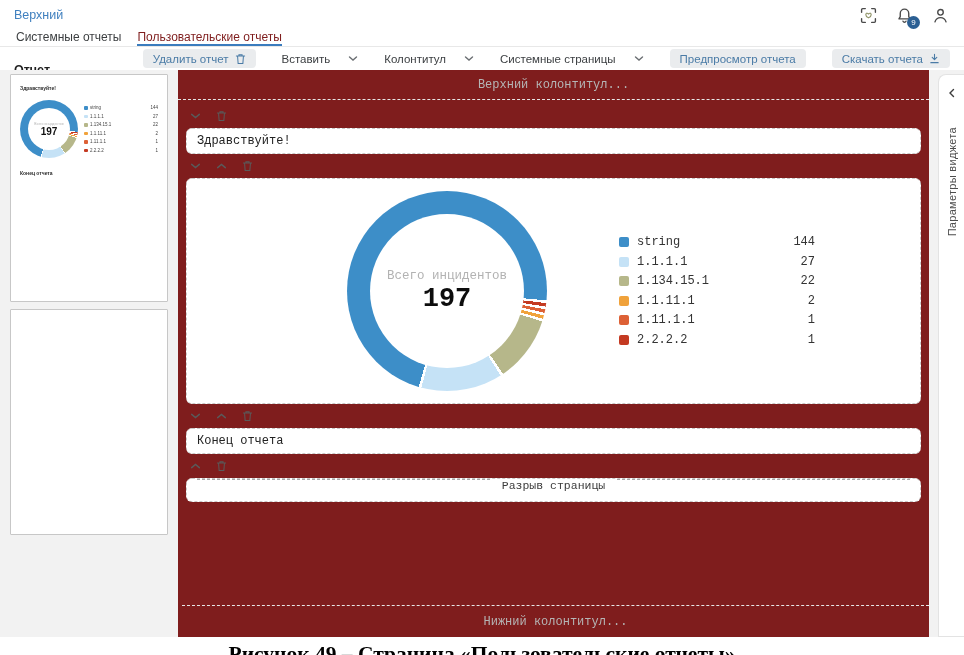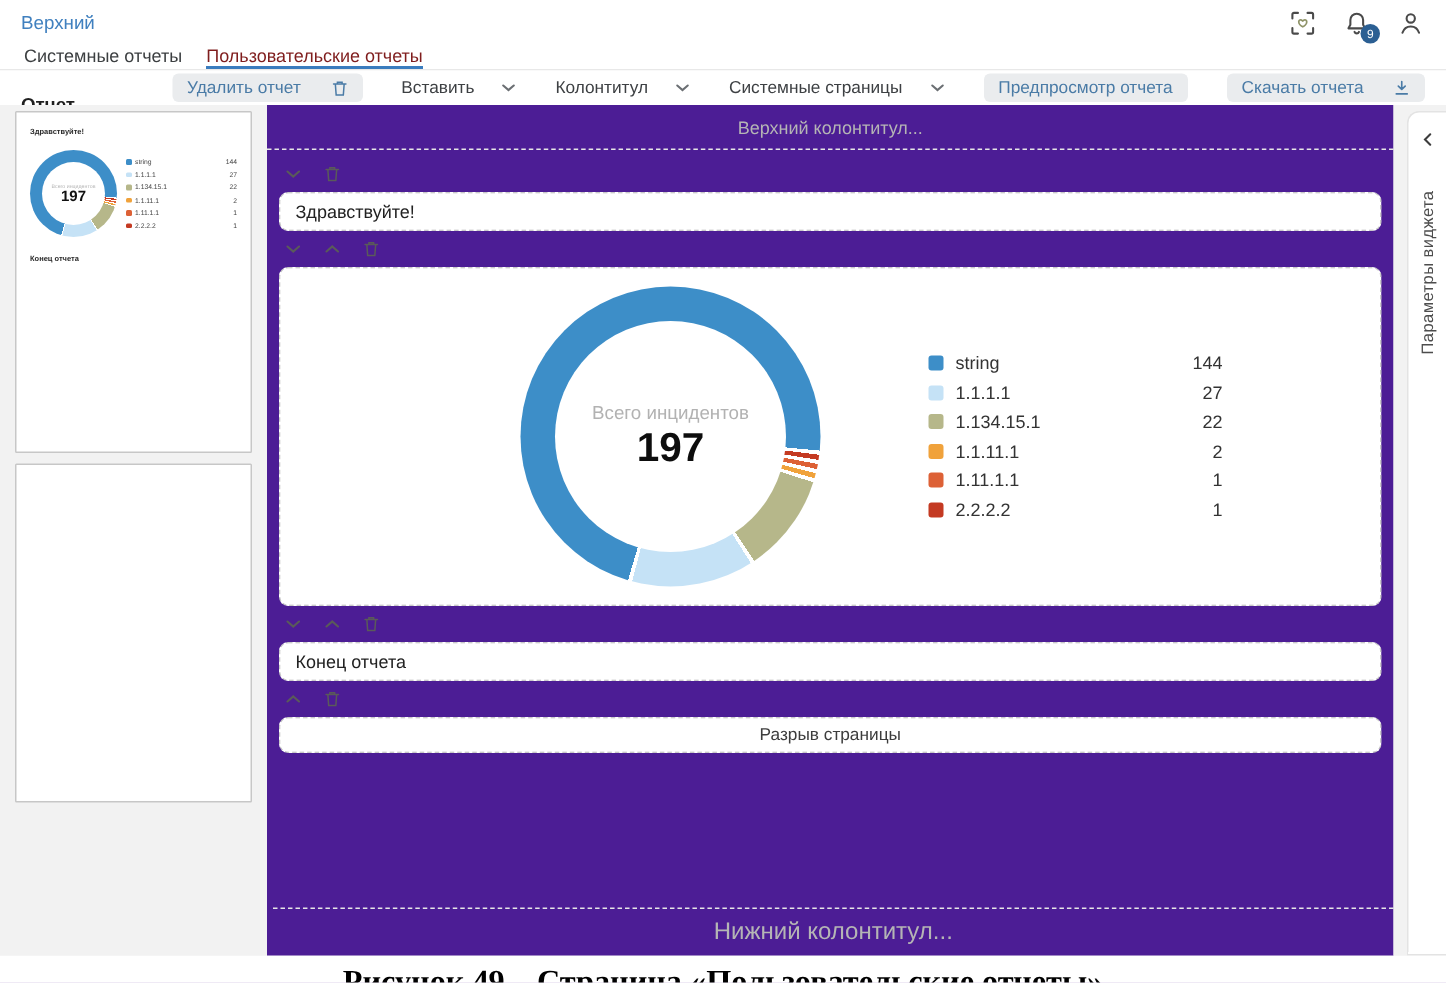--- a/index.html
+++ b/index.html
@@ -17,21 +17,21 @@
 
   
   .tabbar { height:17px; display:flex; gap:16px; padding:0 16px; border-bottom:1px solid #e8e8e8; background:#fff; }
   .tab { font-size:12px; color:#3c3f41; display:flex; align-items:flex-start; cursor:pointer; padding-bottom:4px; }
   .tab.active { color:#7f1d1d; box-shadow:inset 0 -2px 0 #3a7cbe; }
 
   
   .toolbar { height:23px; display:flex; align-items:center; padding:0 14px; background:#fff; }
   .report-title { font-size:12.5px; font-weight:bold; color:#1f1f1f;margin-top:23px; }
   .tools { margin-left:auto; display:flex; align-items:center; gap:26px; }
-  .btn { display:flex; align-items:center; gap:20px; background:#eaecee; border:none; border-radius:4px;
+  .btn { display:flex; align-items:center; gap:6px; background:#eaecee; border:none; border-radius:4px;
          height:19px; padding:0 10px; font-size:11.5px; color:#4a7ba6; font-family:inherit; cursor:pointer; }
   .dd { display:flex; align-items:center; gap:18px; font-size:11.5px; color:#3d4043; cursor:pointer; }
   .dd svg { color:#6b6f73; }
 
   
   .content { position:relative; display:flex; height:567px; background:#f2f2f2; }
 
   .sidebar { width:178px; padding:4px 10px 0; background:#f2f2f2; flex:none; }
   .thumb { width:158px; background:#fff; border:1px solid #c7c7c7; border-radius:1px; }
   .thumb.page1 { height:228px; padding:10px 9px; }
@@ -44,25 +44,25 @@
   .mini-center-label { font-size:3.5px; color:#b5b5b5; white-space:nowrap; }
   .mini-center-value { font-size:10px; font-weight:bold; color:#111; line-height:1.1; }
   .mini-legend { flex:1; margin-left:6px; }
   .mini-legend-row { display:flex; align-items:center; height:8.5px; }
   .mini-chip { width:3.5px; height:3.5px; border-radius:1px; flex:none; }
   .mini-l-label { font-size:4.5px; color:#444; margin-left:2.5px; }
   .mini-l-value { font-size:4.5px; color:#444; margin-left:auto; }
   .mini-end { font-size:5px; color:#2a2a2a; font-weight:bold; margin-top:12px; }
 
   
-  .canvas { position:relative; width:751px; margin-left:0; background:#4c1d95; flex:none; }
+  .canvas { position:relative; width:751px; margin-left:0; background:#7f1d1d; flex:none;font-family:Liberation Mono, monospace; }
   .page-header { height:30px; display:flex; align-items:center; justify-content:center;
                  color:#b5b5b5; font-size:12px; border-bottom:1px dashed #e6e6e6; }
   .page-footer { position:absolute; left:4px; right:0; bottom:0; height:32px; display:flex; align-items:center;
-                 justify-content:center; color:#b5b5b5; font-size:16px; border-top:1px dashed #e6e6e6; }
+                 justify-content:center; color:#b5b5b5; font-size:12px; border-top:1px dashed #e6e6e6; }
   .widgets { padding:6px 8px 0; }
   .ctrl-row { display:flex; align-items:center; gap:12px; height:16px; margin:2px 0 4px 2px; color:#5a5a5a; }
   .ctrl { width:14px; height:14px; display:flex; align-items:center; justify-content:center; cursor:pointer; color:#5a5a5a; }
   .wbox { border:1px dashed #c9c9c9; border-radius:6px; background:#fff; }
   .text-widget { padding:5px 10px; font-size:12px; color:#222; font-weight:500; margin-bottom:4px; }
   .chart-widget { height:226px; display:flex; align-items:center; margin-bottom:4px; }
 
   .donut-wrap { position:relative; width:200px; height:200px; margin-left:160px; flex:none; }
   .donut { width:200px; height:200px; border-radius:50%; }
   .hole { position:absolute; left:23px; top:23px; width:154px; height:154px; border-radius:50%; background:#fff;
@@ -70,21 +70,21 @@
   .center-label { font-size:12.5px; color:#b2b2b2; }
   .center-value { font-size:27px; font-weight:bold; color:#0d0d0d; margin-top:1px; }
 
   .legend { width:196px; margin-left:72px; }
   .legend-row { display:flex; align-items:center; height:19.5px; }
   .chip { width:10px; height:10px; border-radius:2px; flex:none; }
   .l-label { font-size:12px; color:#333; margin-left:8px; }
   .l-value { font-size:12px; color:#333; margin-left:auto; }
 
   .end-widget { padding:5px 10px; font-size:12px; color:#222; margin-bottom:4px; }
-  .pb-widget { height:24px; display:flex; align-items:center; padding:0 10px; margin-bottom:4px;flex-direction:column; }
+  .pb-widget { height:24px; display:flex; align-items:flex-start; padding:0 10px; margin-bottom:4px; }
   .pb-line { flex:1; border-top:1px dashed #a9a9a9; }
   .pb-label { font-size:11.5px; color:#3d3d3d; padding:0 12px; white-space:nowrap; }
 
   
   .right-col { flex:1; position:relative; background:#f2f2f2; }
   .right-panel { position:absolute; top:4px; right:0; bottom:0; width:26px; background:#fff;
                  border:1px solid #e3e3e3; border-right:none; border-radius:8px 0 0 0;
                  display:flex; flex-direction:column; align-items:center; padding-top:10px; }
   .collapse { width:16px; height:16px; display:flex; align-items:center; justify-content:center;
               color:#3d3d3d; cursor:pointer; }

